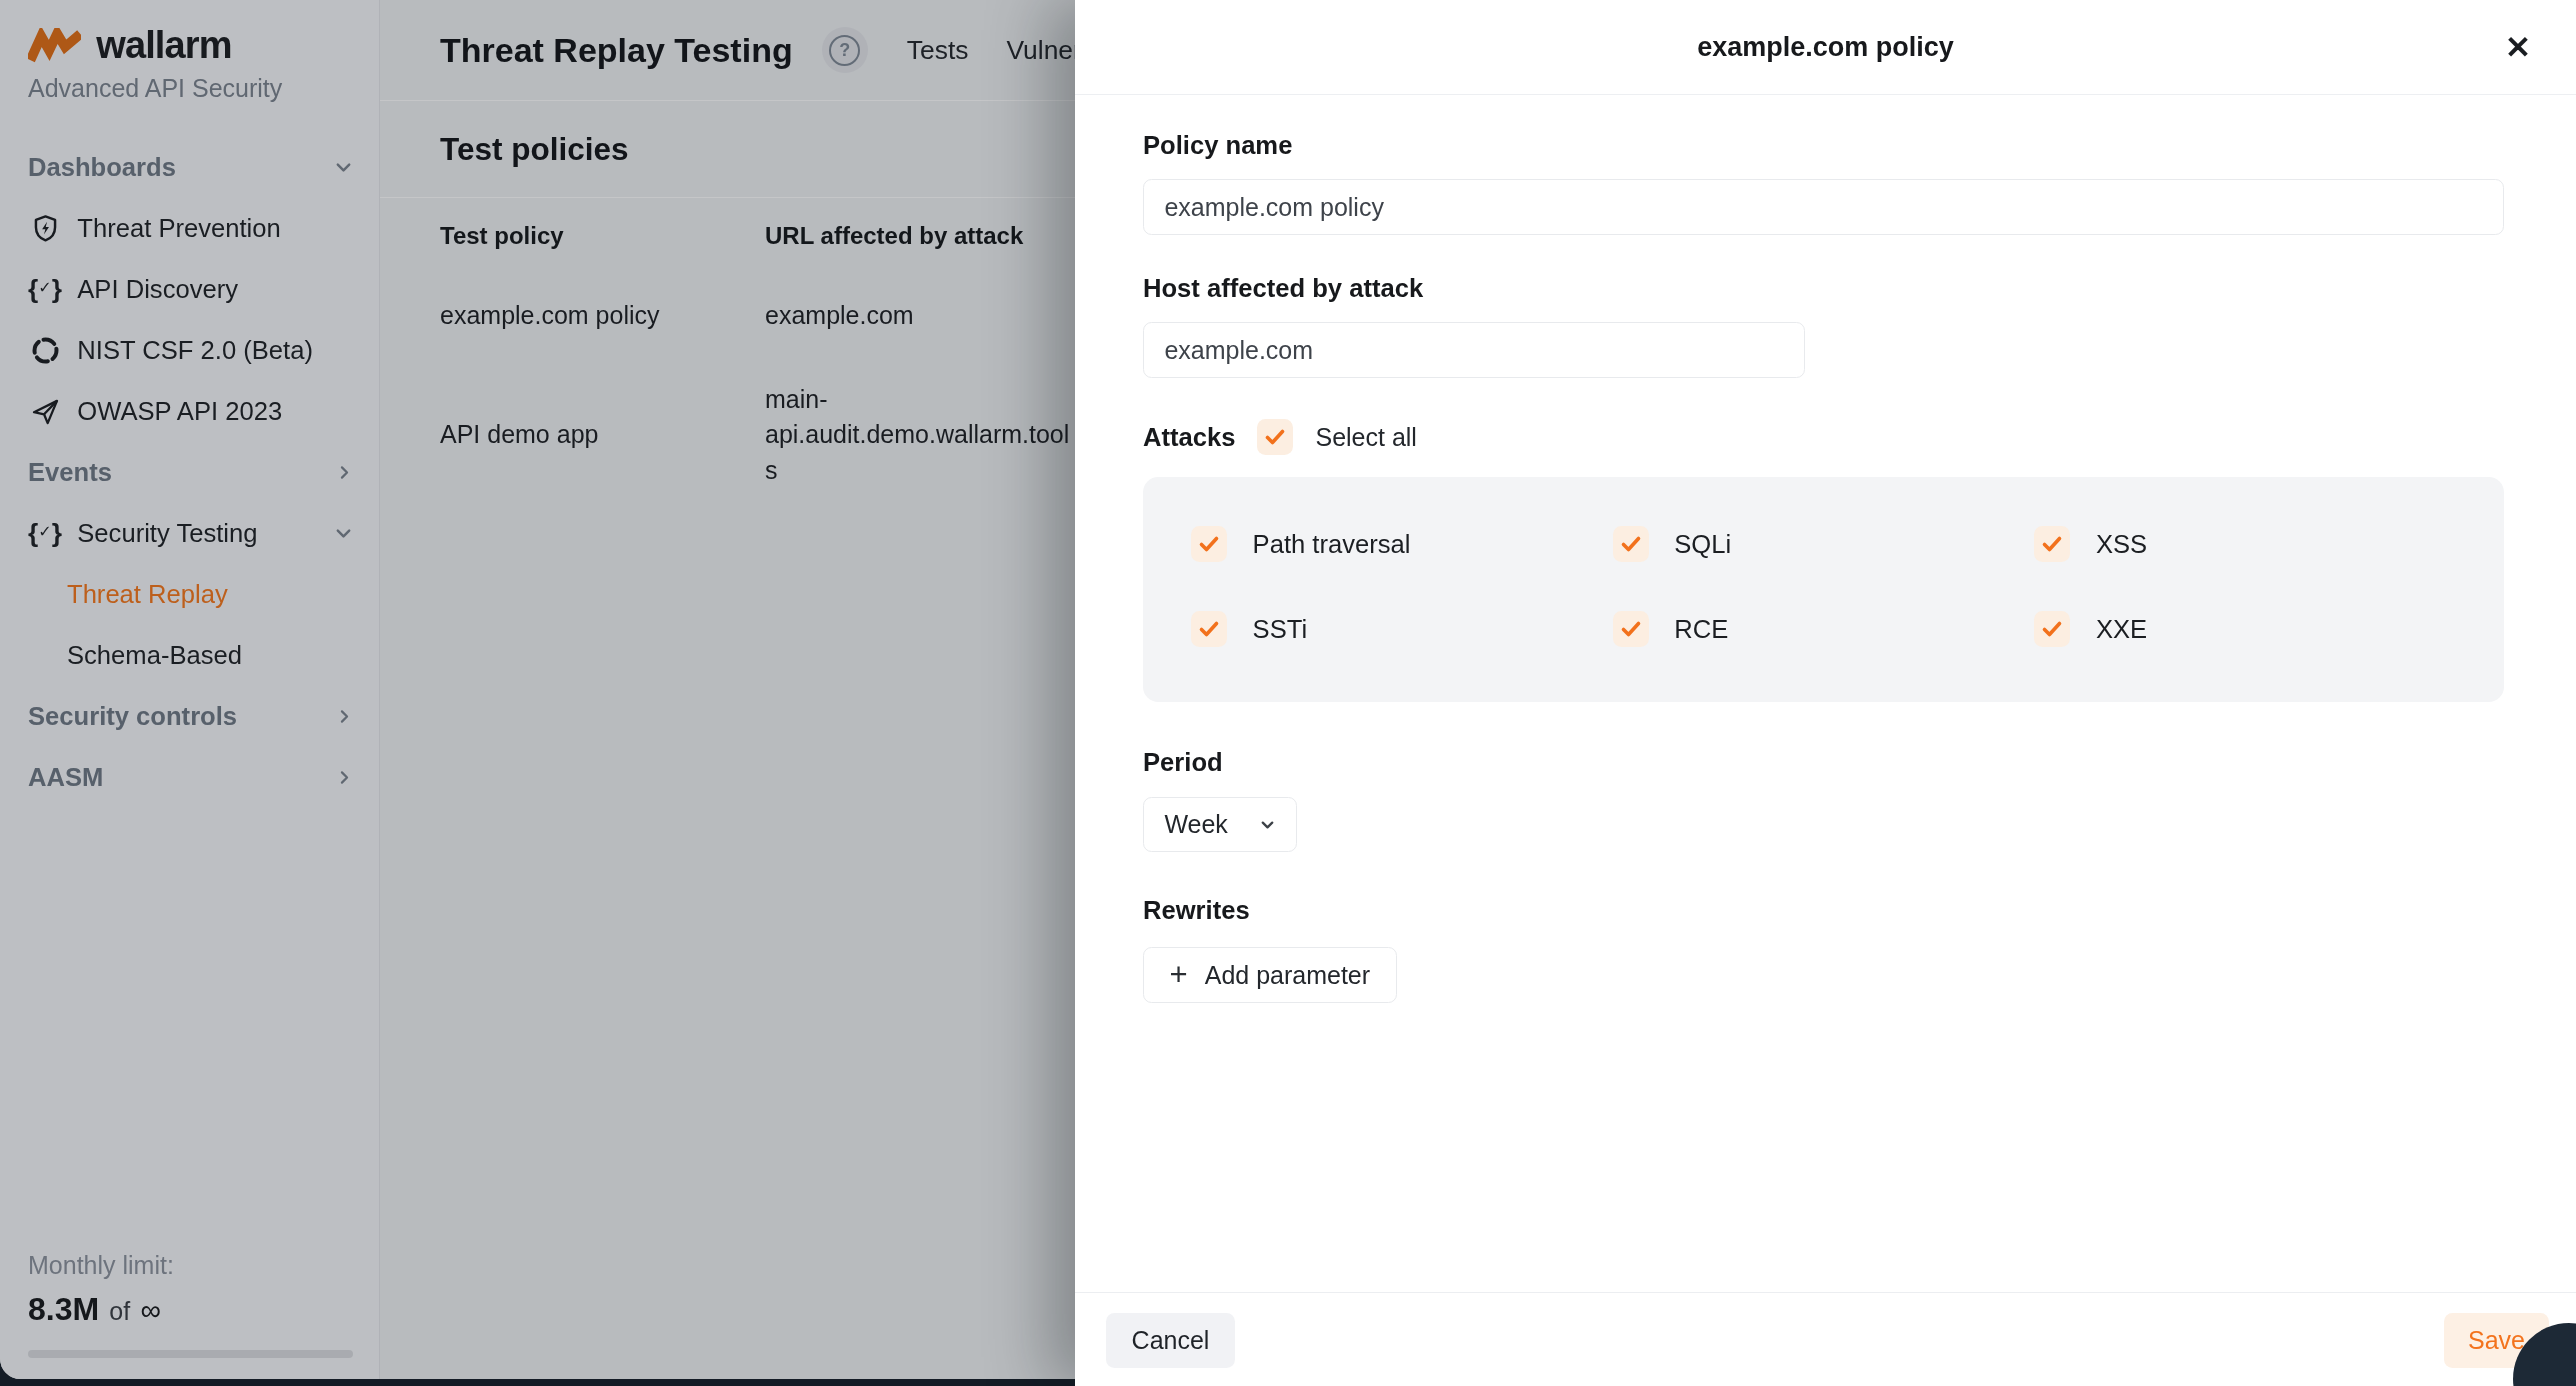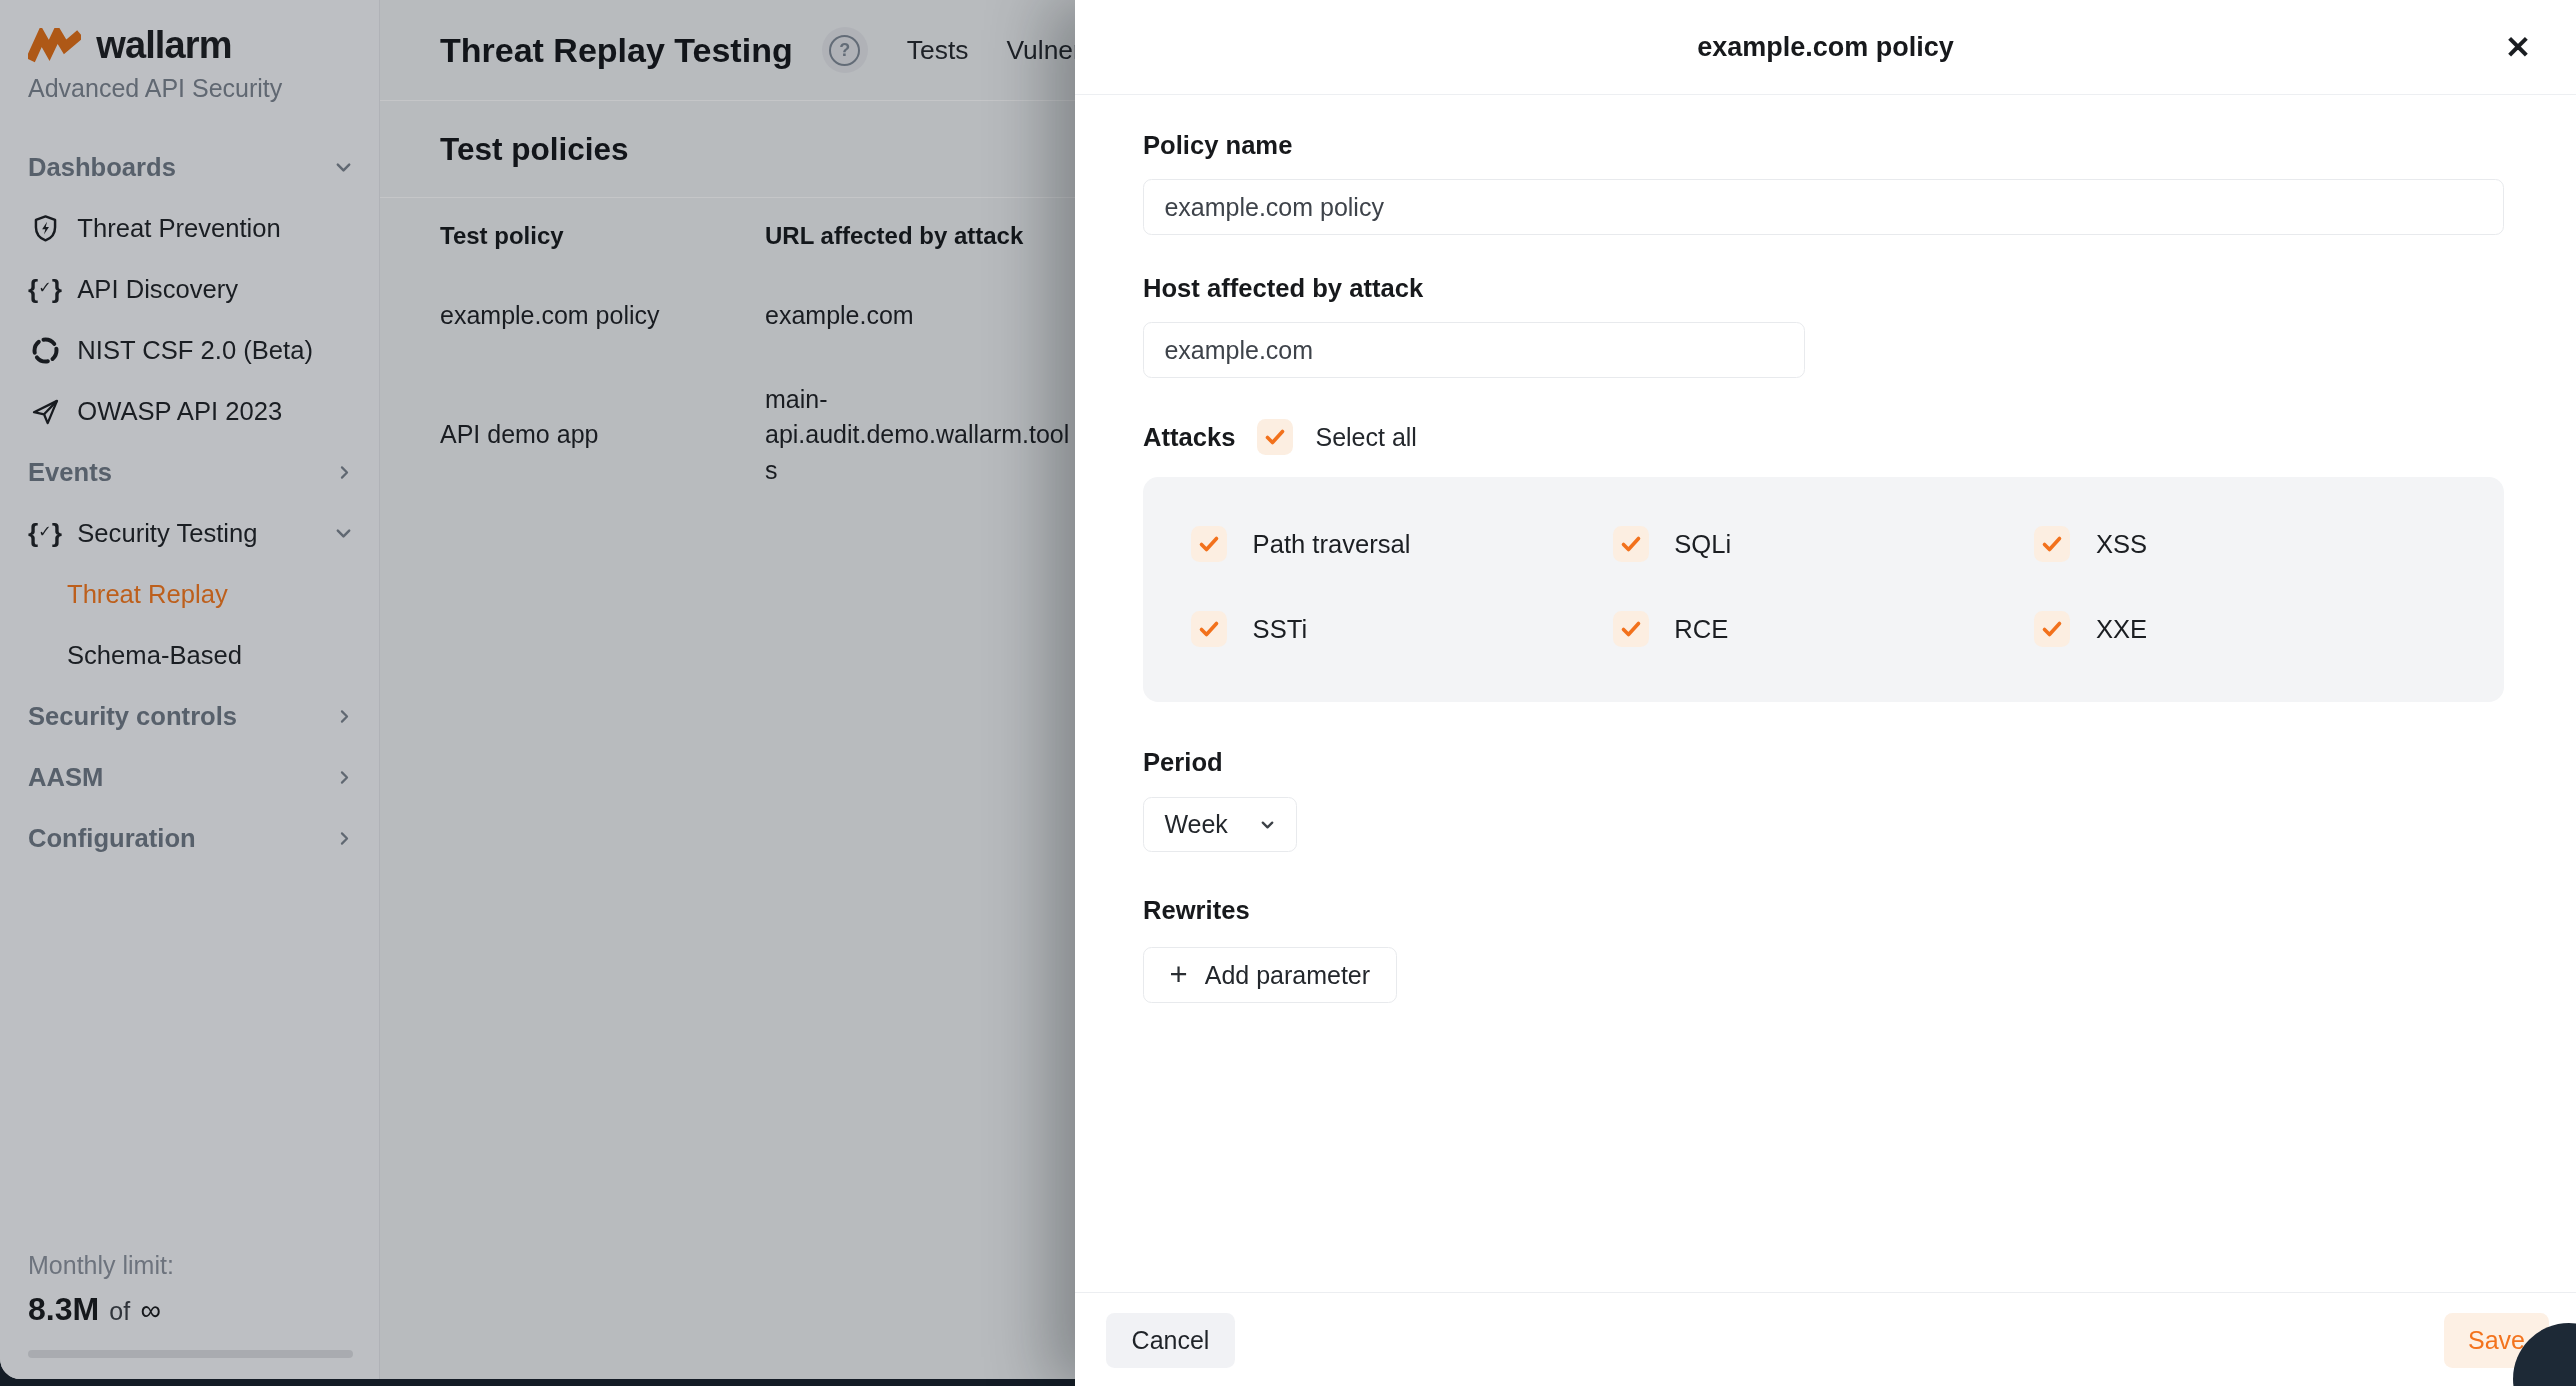--- a/index.html
+++ b/index.html
@@ -203,28 +203,20 @@
           </span>
         </div>
         <div class="nav-row nav-section">
           <span class="lbl">AASM</span>
           <span class="chev">
             <svg width="17" height="17" viewBox="0 0 20 20">
                 <polyline points="7,4 13,10 7,16" fill="none" stroke="#7a828d" stroke-width="2.6" stroke-linecap="round" stroke-linejoin="round"></polyline>
               </svg>
           </span>
         </div>
-        <div class="nav-row nav-section">
-          <span class="lbl">Configuration</span>
-          <span class="chev">
-            <svg width="17" height="17" viewBox="0 0 20 20">
-                <polyline points="7,4 13,10 7,16" fill="none" stroke="#7a828d" stroke-width="2.6" stroke-linecap="round" stroke-linejoin="round"></polyline>
-              </svg>
-          </span>
-        </div>
       </div>
 
       <div class="usage">
         <div class="usage-label">Monthly limit:</div>
         <div class="usage-value">
           <span class="usage-num">8.3M</span>
           <span class="usage-of">of</span>
           <span class="usage-inf">∞</span>
         </div>
         <div class="usage-bar"></div>

